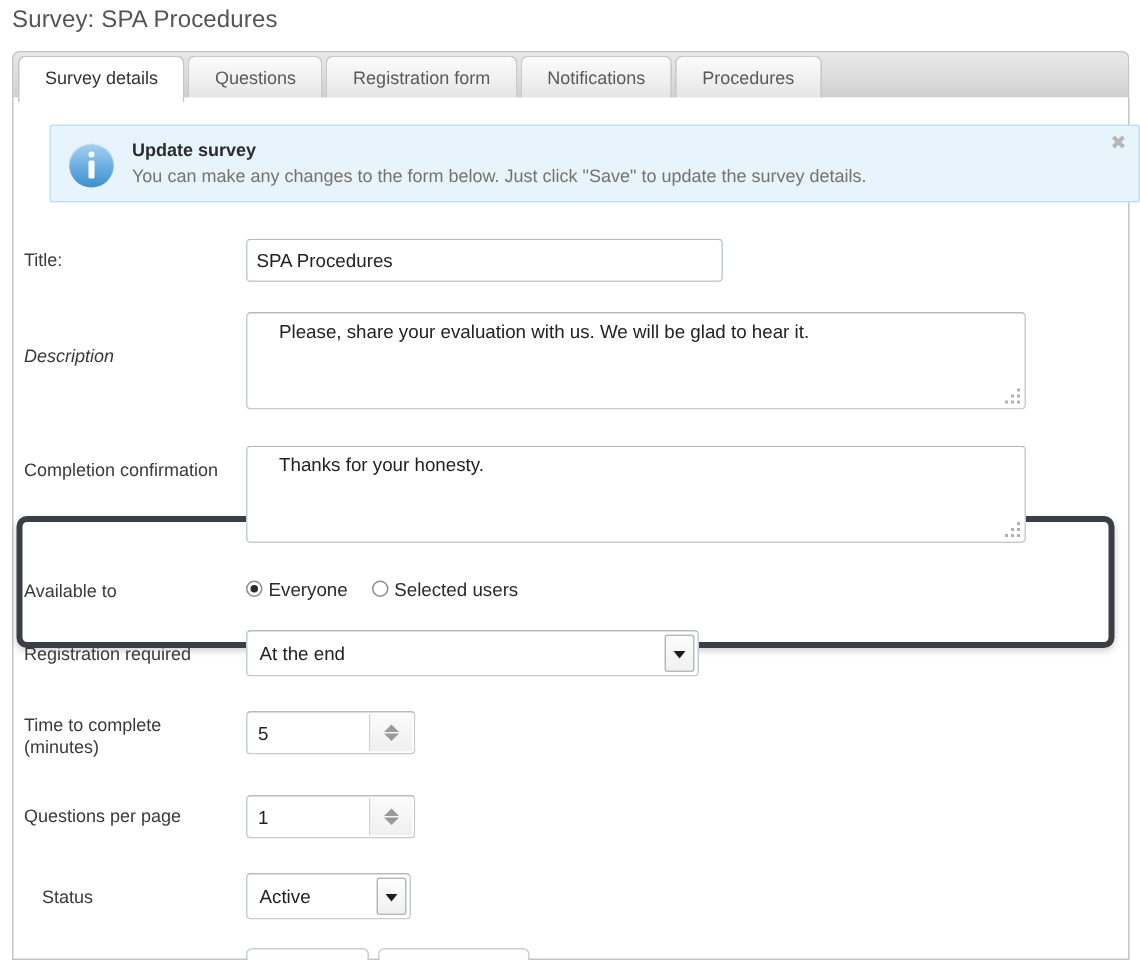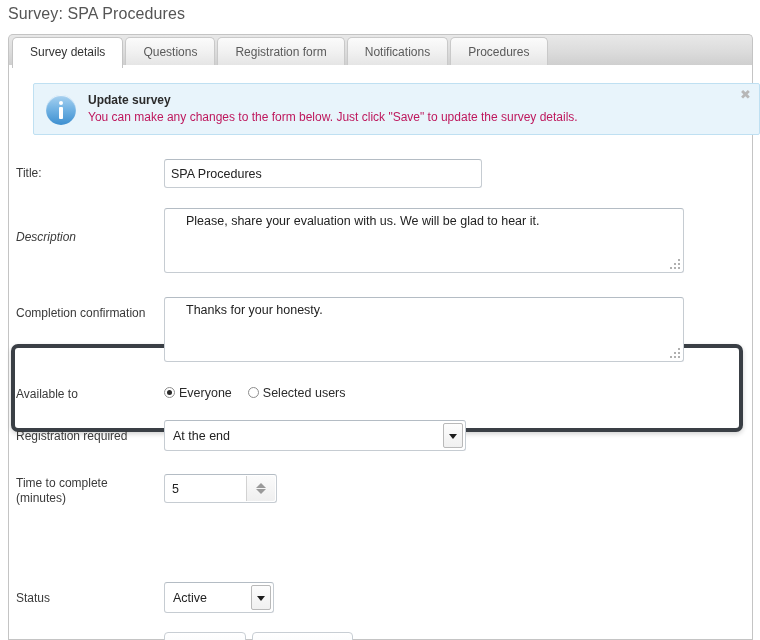--- a/index.html
+++ b/index.html
@@ -135,21 +135,21 @@
     top: 9px;
     font-size: 12px;
     font-weight: bold;
     color: #2b2b2b;
   }
   .banner-text {
     position: absolute;
     left: 54px;
     top: 26px;
     font-size: 12px;
-    color: #be185d;
+    color: #737373;
   }
   .banner-close {
     position: absolute;
     right: 8px;
     top: 4px;
     font-size: 13px;
     color: #b7b7b7;
     cursor: pointer;
     line-height: 14px;
   }
@@ -462,23 +462,33 @@
     </div>
     <div class="spin field" style="top:0;">
       <span class="sp-val">5</span>
       <span class="sp-btns">
         <span class="sp-up"></span>
         <span class="sp-dn"></span>
       </span>
     </div>
   </div>
 
+  <div class="row" style="top:465px;">
+    <div class="flabel" style="top:7px;">Questions per page</div>
+    <div class="spin field" style="top:0;">
+      <span class="sp-val">1</span>
+      <span class="sp-btns">
+        <span class="sp-up"></span>
+        <span class="sp-dn"></span>
+      </span>
+    </div>
+  </div>
 
   <div class="row" style="top:517px;">
-    <div class="flabel" style="top:9px;">Status</div>
+    <div class="flabel" style="top:9px;margin-left:12px;">Status</div>
     <div class="sel field" style="top:0; width:110px; height:31px;">
       <span class="sel-text">Active</span>
       <span class="sel-btn">
           <span class="arrow-d"></span>
         </span>
     </div>
   </div>
 
   <div class="btn" style="left:155px; top:567px; width:82px;"></div>
   <div class="btn" style="left:243px; top:567px; width:101px;"></div>

